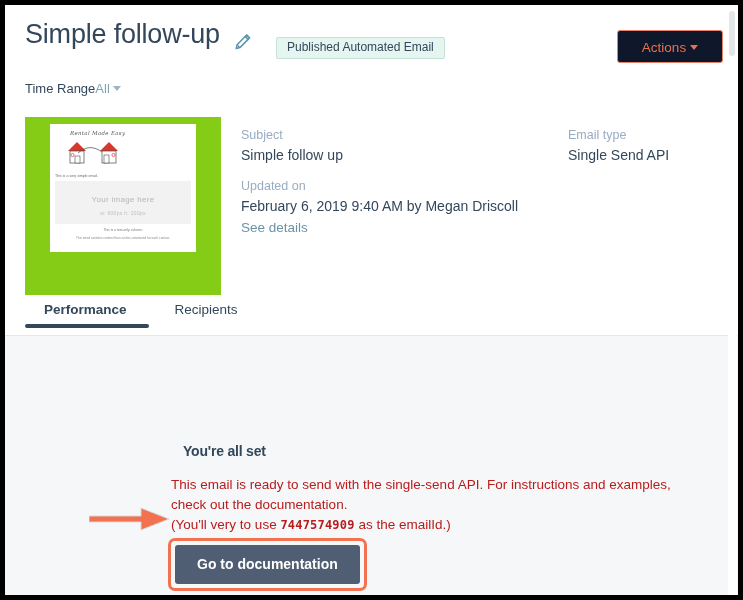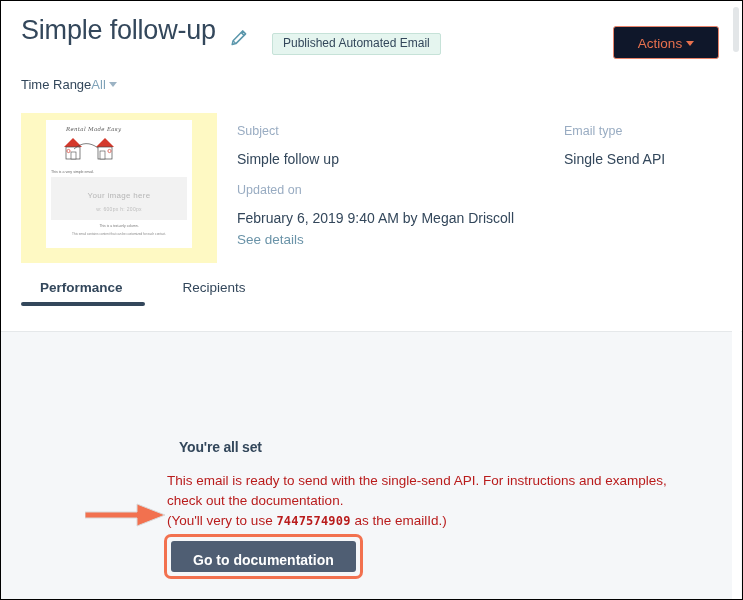--- a/index.html
+++ b/index.html
@@ -10,21 +10,21 @@
   body {
     font-family: "Liberation Sans", sans-serif;
     -webkit-font-smoothing: antialiased;
   }
   #screen {
     position: relative;
     width: 743px;
     height: 600px;
     overflow: hidden;
     background: #ffffff;
-    border: 1px solid #000000;
+    border: 5px solid #000000;
     box-sizing: border-box;
   }
 
   
   .top-area {
     position: absolute;
     left: 0; top: 0;
     width: 741px;
     height: 330px;
     background: #ffffff;
@@ -116,22 +116,22 @@
     border-right: 4px solid transparent;
     border-top: 5px solid #9cb3c4;
     vertical-align: 2px;
   }
 
   
   .thumb-card {
     position: absolute;
     left: 20px; top: 112px;
     width: 196px;
-    height: 150px;
-    background: #fef9c3;
+    height: 178px;
+    background: #84cc16;
     box-sizing: border-box;
   }
   .thumb-inner {
     position: absolute;
     left: 25px; top: 7px;
     width: 146px;
     height: 128px;
     background: #ffffff;
     overflow: hidden;
   }
@@ -198,37 +198,37 @@
   }
   .detail-label {
     font-size: 12.5px;
     color: #99acc2;
     line-height: 17px;
   }
   .detail-value {
     font-size: 14px;
     color: #33475b;
     line-height: 20px;
-    margin-top: 9px;
+    margin-top: 1px;
   }
   .detail-gap { height: 13px; }
   .see-details {
     margin-top: 4px;
     font-size: 13.5px;
     color: #6a93a8;
     cursor: pointer;
     display: inline-block;
   }
 
   
   .tabs {
     position: absolute;
-    left: 20px; top: 279px;
+    left: 20px; top: 297px;
     display: flex;
-    gap: 16px;
+    gap: 4px;
     align-items: center;
   }
   .tab {
     font-size: 13.5px;
     color: #33475b;
     padding: 0 22px 11px;
     cursor: pointer;
     position: relative;
   }
   .tab:first-child { padding-left: 19px; }
@@ -293,21 +293,21 @@
     border-radius: 7px;
     background: transparent;
     display: inline-block;
   }
   .docs-btn {
     display: block;
     background: #4f5e73;
     color: #ffffff;
     font-size: 14px;
     font-weight: bold;
-    padding: 11px 22px 4px;
+    padding: 11px 22px 12px;
     border: none;
     border-radius: 3px;
     cursor: pointer;
     font-family: "Liberation Sans", sans-serif;
   }
 
   
   .arrow {
     position: absolute;
     left: 84px; top: 500px;

